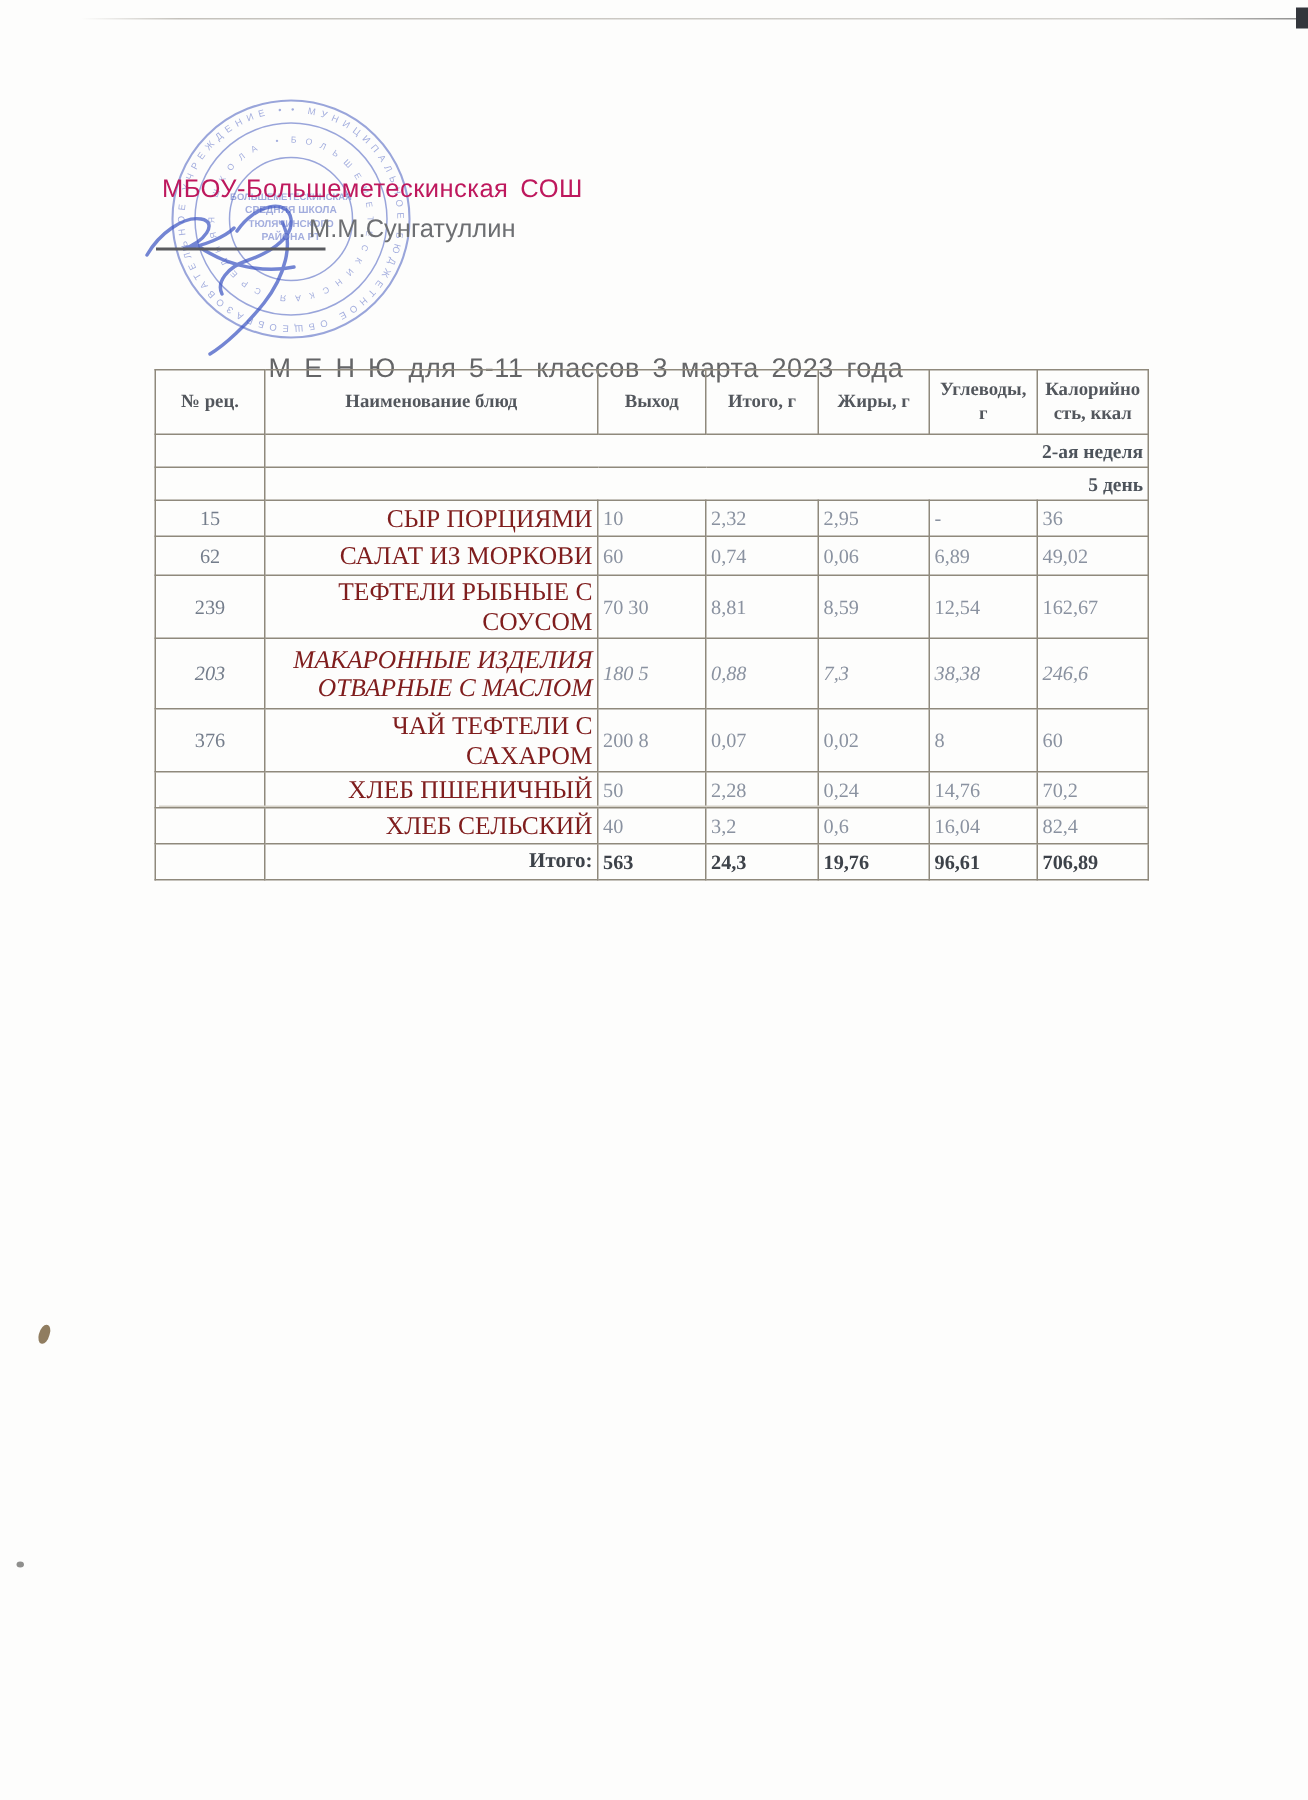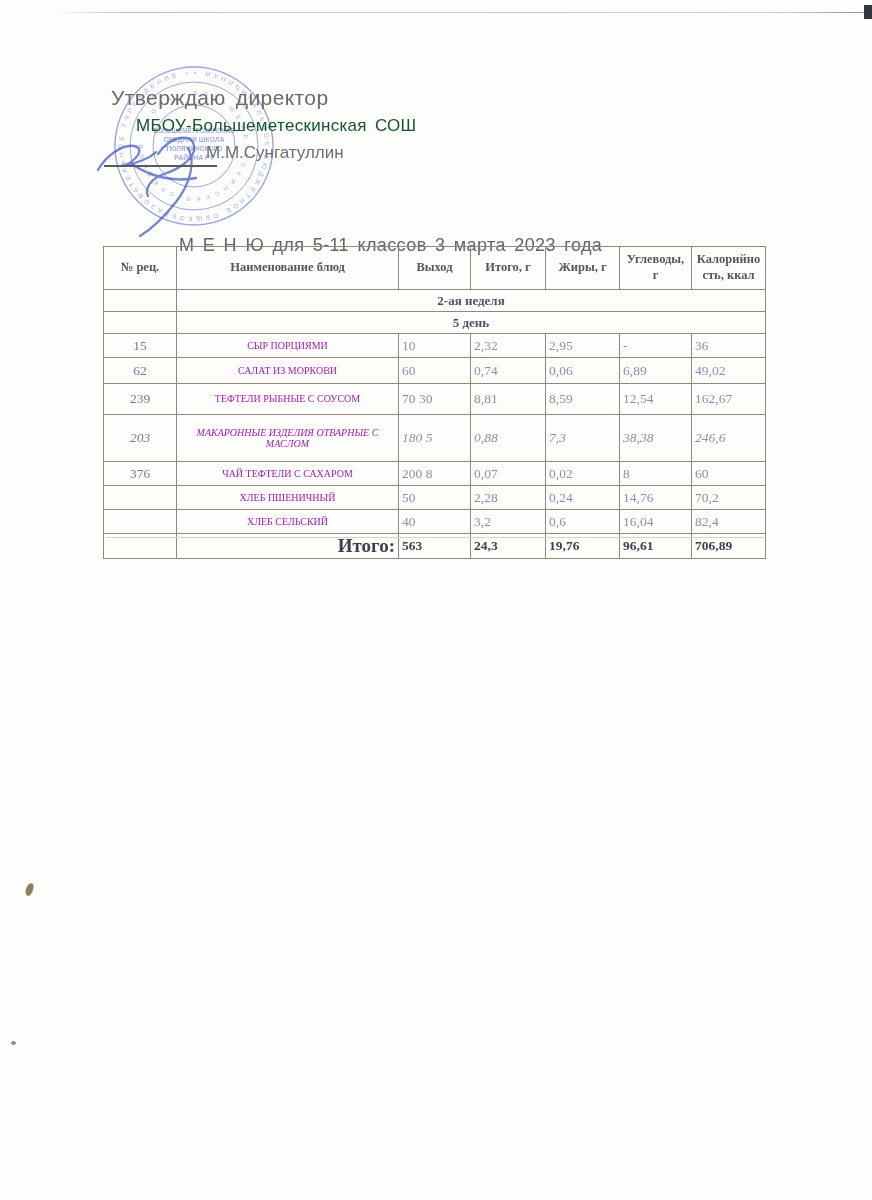--- a/index.html
+++ b/index.html
@@ -11,42 +11,42 @@
   
   .scan-top-line{position:absolute;left:54px;top:12px;width:814px;height:1px;
     background:linear-gradient(90deg,rgba(150,145,135,0),rgba(150,145,135,.55) 8%,rgba(150,145,135,.4) 88%,rgba(70,70,70,.6));}
   .corner-mark{position:absolute;left:864px;top:5px;width:8px;height:14px;background:#33363c;}
   .speck-1{position:absolute;left:26px;top:883px;width:7px;height:13px;background:#7d6644;
     border-radius:60% 40% 55% 45%;transform:rotate(14deg);opacity:.85;}
   .speck-2{position:absolute;left:11px;top:1041px;width:5px;height:4px;background:#6a6a68;border-radius:50%;opacity:.75;}
 
   
   .approve-1{position:absolute;left:111px;top:86px;font-size:21px;color:#69696b;letter-spacing:.4px;word-spacing:4px;}
-  .approve-2{position:absolute;left:108px;top:116px;font-size:17px;color:#14532d;letter-spacing:.3px;word-spacing:3px;margin-left:28px;}
+  .approve-2{position:absolute;left:108px;top:116px;font-size:17px;color:#be185d;letter-spacing:.3px;word-spacing:3px;}
   .signer{position:absolute;left:206px;top:143px;font-size:17px;color:#6d6f72;}
   .sign-underline{position:absolute;left:104px;top:165px;width:113px;height:2px;background:#595a5e;}
   .doc-title{position:absolute;left:179px;top:195px;font-size:18px;color:#646567;letter-spacing:.4px;word-spacing:3px;margin-top:40px;}
 
   .stamp-wrap{position:absolute;left:108px;top:60px;width:172px;height:172px;}
   .signature-wrap{position:absolute;left:92px;top:118px;width:210px;height:130px;}
 
   
   .menu-table{position:absolute;left:103px;top:246px;width:662px;border-collapse:collapse;table-layout:fixed;
     font-family:"Liberation Serif",serif;}
   .menu-table td,.menu-table th{border:1px solid #8f897c;padding:1px 3px;vertical-align:middle;overflow:hidden;}
   .menu-table{border:1.5px solid #6d685d;}
   .menu-table th{height:40px;font-weight:bold;font-size:12.5px;color:#53575d;text-align:center;line-height:1.25;}
   .menu-table th span{display:block;}
-  .row-week td,.row-day td{height:19px;font-weight:bold;font-size:13px;color:#4e545c;text-align:center;}
+  .row-week td,.row-day td{height:19px;font-weight:bold;font-size:13px;color:#4e545c;text-align:right;}
   .cell-num{text-align:center;font-size:13.5px;color:#747d8b;}
-  .cell-name{text-align:center;font-size:10px;color:#a21caf;line-height:1.15;}
+  .cell-name{text-align:right;font-size:17px;color:#7f1d1d;line-height:1.15;}
   .cell-val{font-size:13.5px;color:#8a92a0;}
   .r-std td{height:21px;} .r-24 td{height:23px;} .r-28 td{height:28px;} .r-2line td{height:44px;font-style:italic;}
   .row-total td{height:21px;font-weight:bold;color:#3d4249;}
-  .total-label{text-align:right;font-size:19px;}
+  .total-label{text-align:right;font-size:14px;}
   .row-total .cell-val{color:#3d4249;font-size:13.5px;}
   .table-shadow-line{position:absolute;left:106px;top:537px;width:658px;height:1px;background:#d6d2c8;}
 </style>
 </head>
 <body>
 
 <div class="page">
 
   <div class="scan-top-line"></div>
   <div class="corner-mark"></div>
@@ -82,21 +82,20 @@
     <svg width="210" height="130" viewBox="0 0 210 130">
       <g stroke="#3f57c4" stroke-width="2.3" fill="none" opacity="0.72" stroke-linecap="round">
         <path d="M6,52 C14,38 30,26 42,28 C54,30 44,44 30,48 C44,46 58,40 64,34"></path>
         <path d="M66,36 C78,18 100,14 102,28 C104,42 84,52 72,56 C60,60 52,70 56,78"></path>
         <path d="M96,30 C104,44 98,66 84,84 C72,99 58,112 48,118"></path>
         <path d="M40,46 C60,60 84,64 104,60"></path>
       </g>
     </svg>
   </div>
 
-  <div class="approve-1">Утверждаю  директор</div>
   <div class="approve-2">МБОУ-Большеметескинская  СОШ</div>
   <div class="sign-underline"></div>
   <div class="signer">М.М.Сунгатуллин</div>
 
   <div class="doc-title">М Е Н Ю  для 5-11 классов   3 марта   2023 года</div>
 
   <table class="menu-table">
     <colgroup>
       <col style="width:73px">
         <col style="width:222px">

